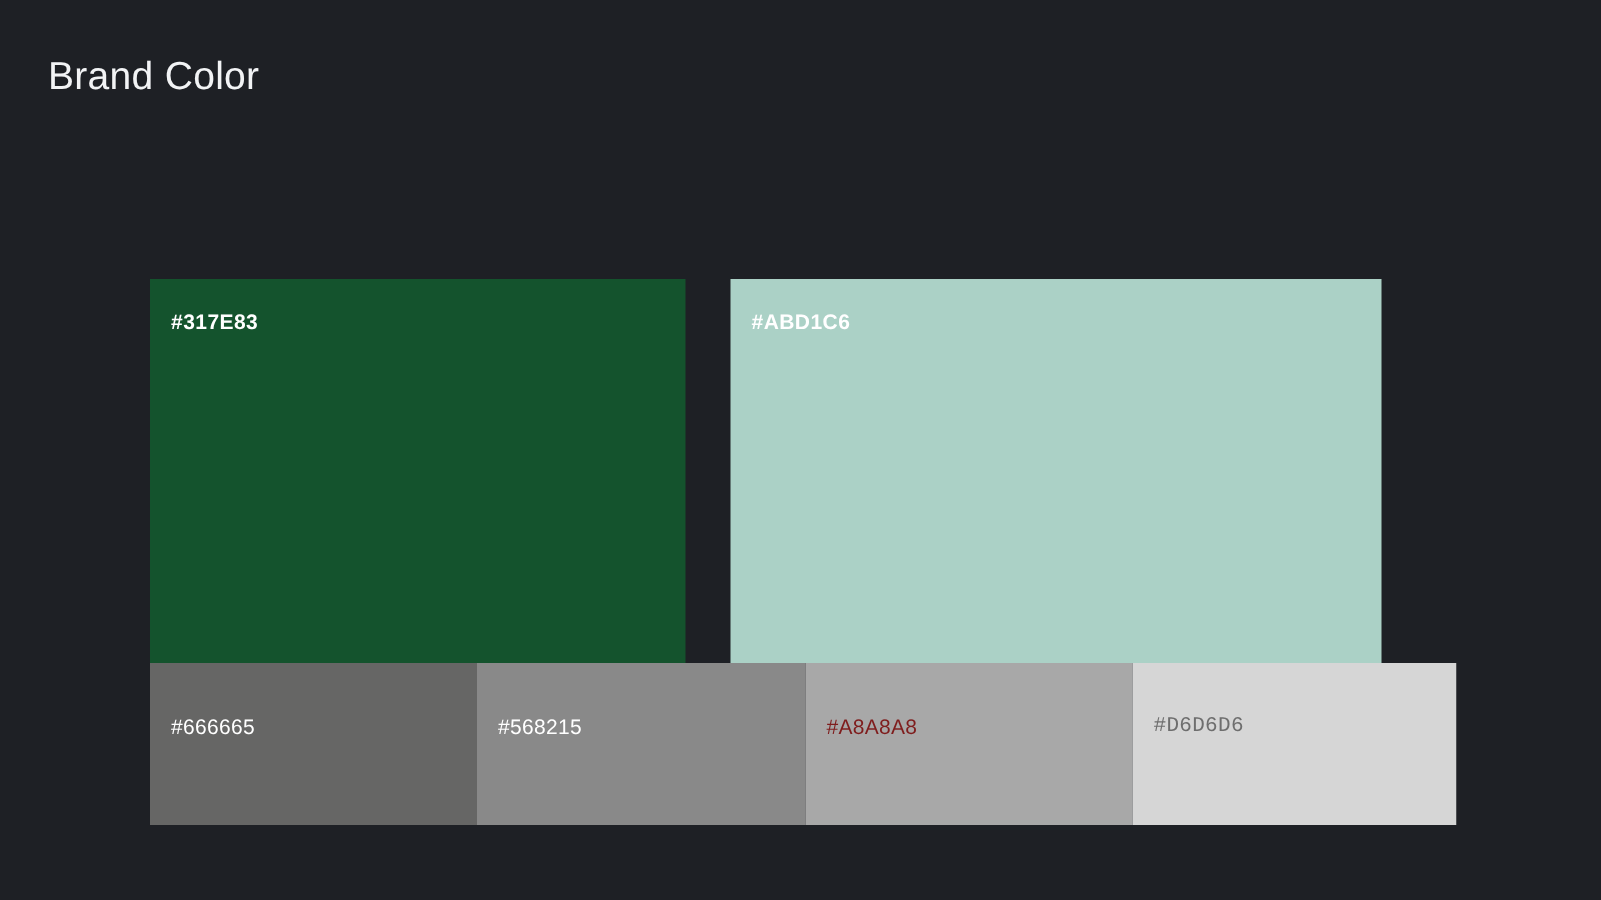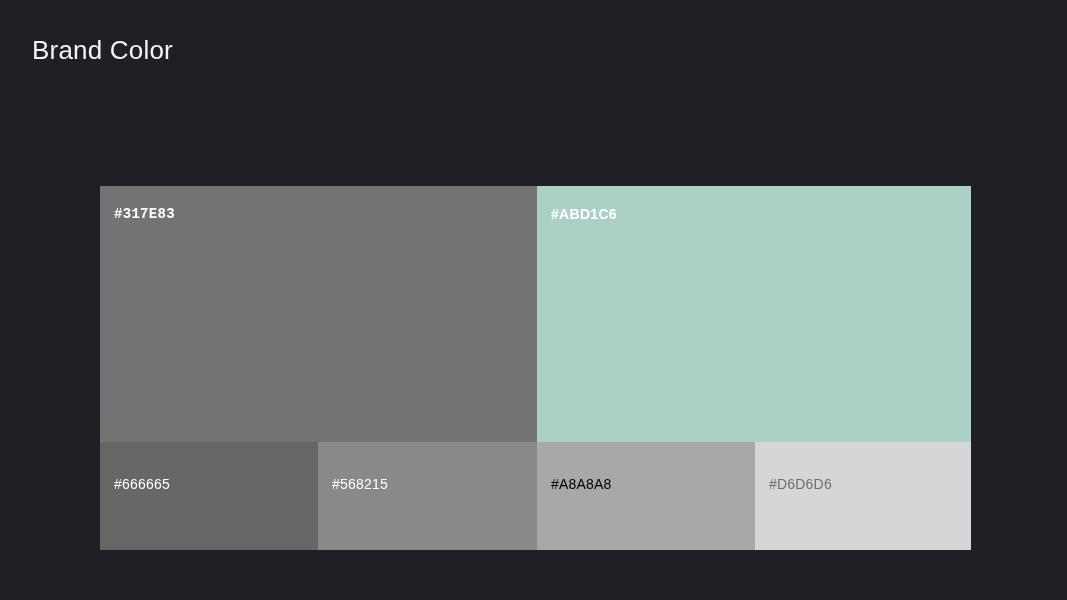--- a/index.html
+++ b/index.html
@@ -85,44 +85,44 @@
 <body style="background: rgb(30, 32, 37);">
 
 <div id="slide" style="background: rgb(30, 32, 37); padding-left: 44px;">
 
   <div id="page-title" style="color: rgb(242, 243, 245);">Brand Color</div>
 
   <div id="palette-panel">
 
     <div class="palette-row" id="palette-row-primary">
 
-      <div class="swatch swatch-primary" style="background: #737373; width: 437px; font-family: Liberation Mono, monospace;">
+      <div class="swatch swatch-primary" style="background: #14532d; width: 357px;">
         <span class="swatch-label" style="color: rgb(255, 255, 255);">#317E83</span>
       </div>
 
-      <div class="swatch swatch-primary" style="background: rgb(171, 209, 198); width: 434px;">
+      <div class="swatch swatch-primary" style="background: rgb(171, 209, 198); width: 434px; margin-left: 30px;">
         <span class="swatch-label" style="color: rgb(255, 255, 255);">#ABD1C6</span>
       </div>
 
     </div>
 
     <div class="palette-row" id="palette-row-neutral">
 
       <div class="swatch swatch-neutral" style="background: rgb(102, 102, 101); width: 218px;">
         <span class="swatch-label" style="color: rgb(255, 255, 255);">#666665</span>
       </div>
 
       <div class="swatch swatch-neutral" style="background: rgb(137, 137, 137); width: 219px;">
         <span class="swatch-label" style="color: rgb(255, 255, 255);">#568215</span>
       </div>
 
       <div class="swatch swatch-neutral" style="background: rgb(168, 168, 168); width: 218px;">
-        <span class="swatch-label" style="color: #000000;">#A8A8A8</span>
+        <span class="swatch-label" style="color: #7f1d1d;">#A8A8A8</span>
       </div>
 
       <div class="swatch swatch-neutral" style="background: rgb(214, 214, 214); width: 216px;">
-        <span class="swatch-label" style="color: rgb(110, 110, 110);">#D6D6D6</span>
+        <span class="swatch-label" style="color: rgb(110, 110, 110); font-family: Liberation Mono, monospace;">#D6D6D6</span>
       </div>
 
     </div>
 
   </div>
 </div>
 
 </body></html>

